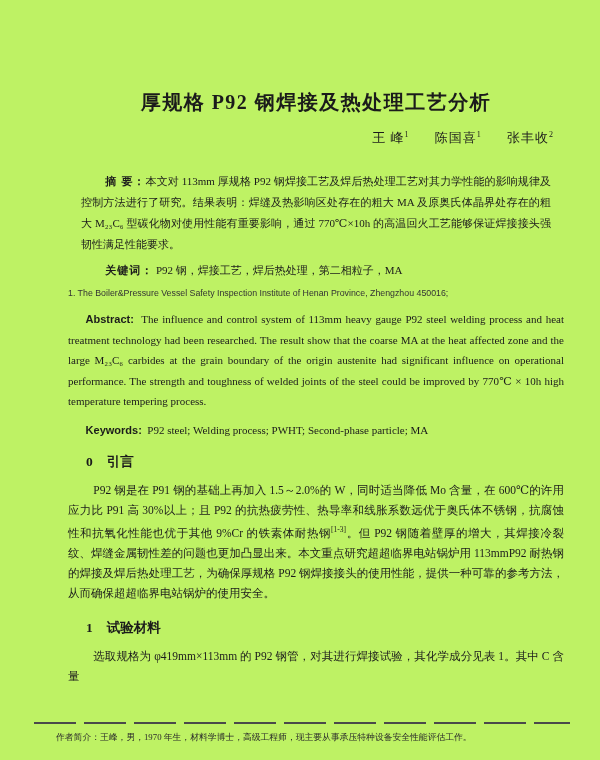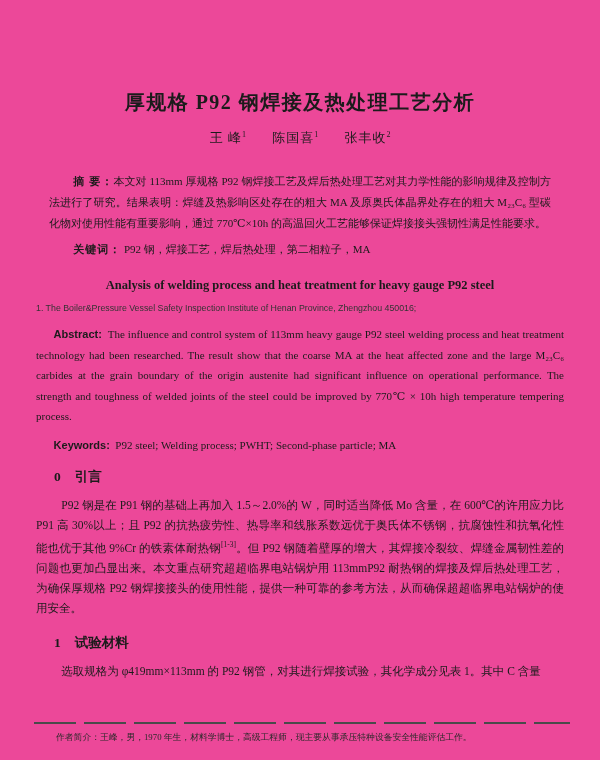--- a/index.html
+++ b/index.html
@@ -1,23 +1,24 @@
 <!DOCTYPE html>
 <html><head>
 <meta charset="utf-8">
 <style>
   html,body{margin:0;padding:0;background:#e8e8e8;}
   .page{
-    width:600px;height:760px;background:#ec4899;position:relative;overflow:hidden;
+    width:600px;height:760px;background:#bef264;position:relative;overflow:hidden;
     font-family:"Liberation Serif","DejaVu Serif",serif;color:#1b1b1b;margin:0 auto;
     box-sizing:border-box;
+    padding-left:32px;
   }
   .content{padding:90px 36px 0 36px;box-sizing:border-box;}
   .title{font-size:20px;line-height:24px;font-weight:700;text-align:center;letter-spacing:1.5px;}
-  .authors{margin-top:12px;text-align:center;font-size:13px;line-height:18px;letter-spacing:1px;}
+  .authors{margin-top:12px;text-align:right;font-size:13px;line-height:18px;letter-spacing:1px;}
   .author{margin:0 11px;white-space:nowrap;}
   .author sup{font-size:8px;letter-spacing:0;}
   .affils{margin-top:10px;text-align:center;font-size:9.5px;line-height:15px;color:#333;}
   .abs-block{margin-top:24px;padding:0 13px;}
   .abs-cn{font-size:11px;line-height:21px;text-align:justify;text-indent:2.2em;margin:0;}
   .label-cn{font-weight:700;font-family:"Liberation Sans","DejaVu Sans",sans-serif;letter-spacing:1px;}
   .kw-cn{margin:8px 0 0 0;font-size:11px;line-height:15px;text-indent:2.2em;}
   .en-title{margin-top:20px;text-align:center;font-size:12.5px;line-height:16px;font-weight:700;}
   .en-authors{margin-top:5px;text-align:center;font-size:10.5px;line-height:14px;}
   .en-authors sup{font-size:7px;}
@@ -50,21 +51,20 @@
     </div>
 
     <div class="affils">
     </div>
 
     <div class="abs-block">
       <p class="abs-cn"><span class="label-cn">摘  要：</span><span>本文对 113mm 厚规格 P92 钢焊接工艺及焊后热处理工艺对其力学性能的影响规律及控制方法进行了研究。结果表明：焊缝及热影响区处存在的粗大 MA 及原奥氏体晶界处存在的粗大 M₂₃C₆ 型碳化物对使用性能有重要影响，通过 770℃×10h 的高温回火工艺能够保证焊接接头强韧性满足性能要求。</span></p>
       <p class="kw-cn"><span class="label-cn">关键词：</span>&nbsp;<span>P92 钢，焊接工艺，焊后热处理，第二相粒子，MA</span></p>
     </div>
 
-    <div class="en-title">Analysis of welding process and heat treatment for heavy gauge P92 steel</div>
 
 
     <div class="en-affils">
       <div>1. The Boiler&amp;Pressure Vessel Safety Inspection Institute of Henan Province,  Zhengzhou 450016;</div>
     </div>
 
     <p class="en-abstract"><span class="label-en">Abstract:</span>&nbsp;&nbsp;<span>The influence and control system of 113mm heavy gauge P92 steel welding process and heat treatment technology had been researched.  The result show that the coarse MA at the heat affected zone and the large M₂₃C₆ carbides at the grain boundary of the origin austenite had significant influence on operational performance.  The strength and toughness of welded joints of the steel could be improved by 770℃ × 10h high temperature tempering process.</span></p>
 
     <p class="en-keywords"><span class="label-en">Keywords:</span>&nbsp;&nbsp;<span>P92 steel;  Welding process;  PWHT;  Second-phase particle;  MA</span></p>
 

